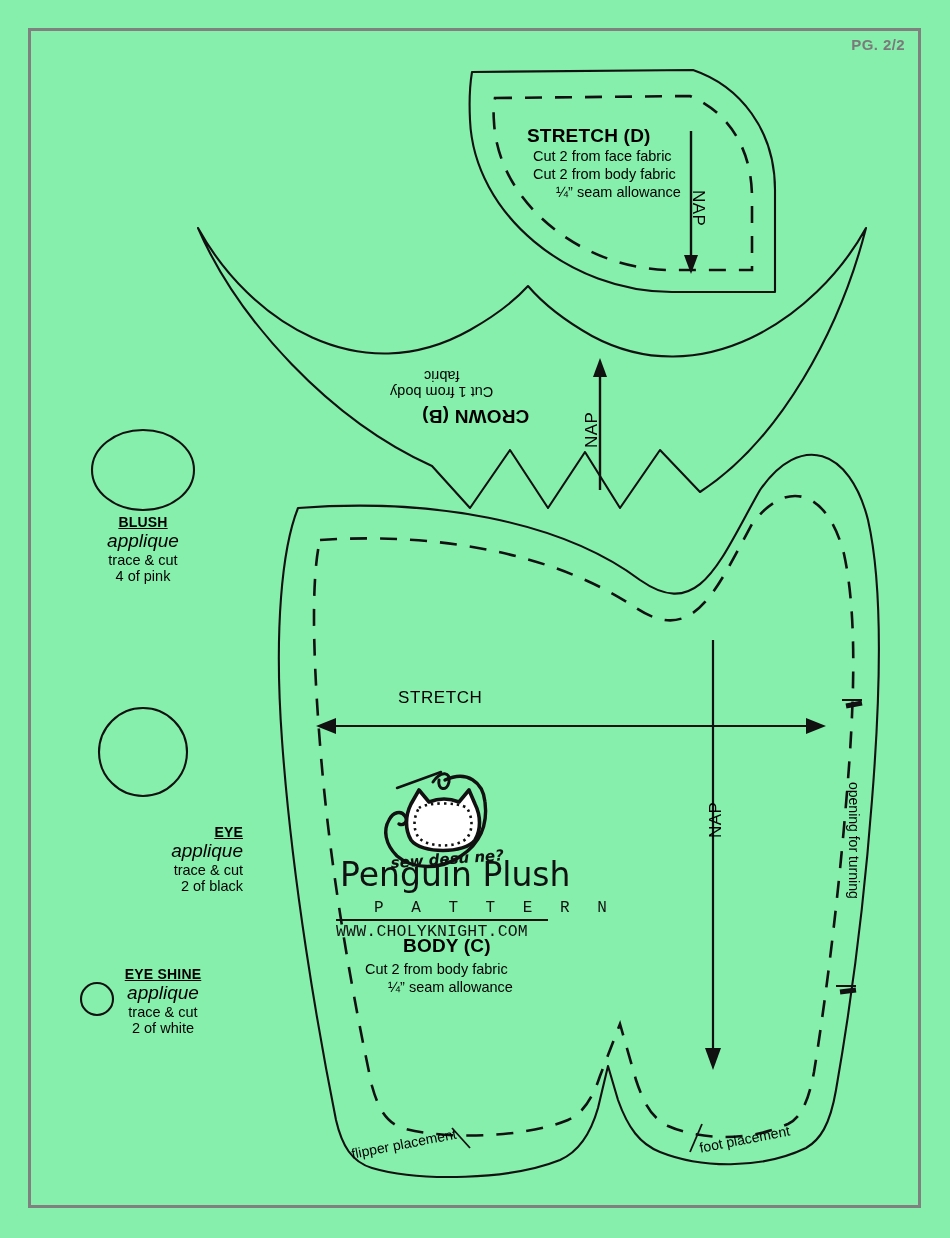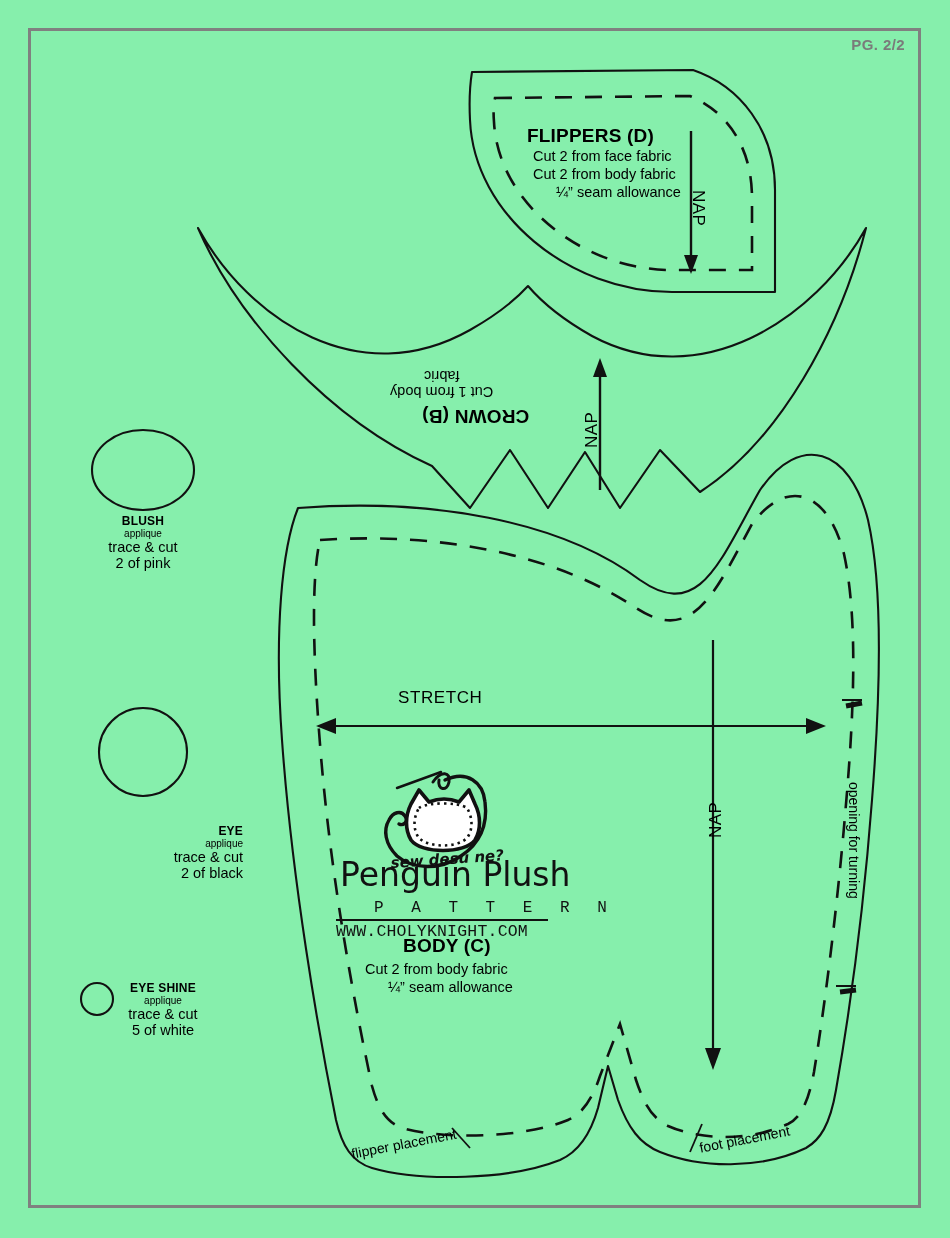--- a/index.html
+++ b/index.html
@@ -54,26 +54,28 @@
   .lbl-title {
     font-size: 19px;
     font-weight: bold;
     letter-spacing: 0.2px;
   }
   .lbl-sub {
     font-size: 14.5px;
     font-weight: normal;
   }
   .lbl-small-title {
-    font-size: 12px;
+    font-size: 14px;
     font-weight: bold;
     letter-spacing: 0.2px;
+    text-decoration: underline;
   }
   .lbl-ital {
-    font-size: 10px;
+    font-style: italic;
+    font-size: 19px;
   }
   .nap-word {
     position: absolute;
     font-size: 17px;
     letter-spacing: 0.5px;
     color: #000;
     white-space: nowrap;
   }
   .stretch-word {
     position: absolute;
@@ -243,21 +245,21 @@
 
       <path d="M 36,40 C 44,34 76,34 84,40
                C 90,50 90,62 84,70
                C 74,80 46,80 36,70
                C 30,62 30,50 36,40 Z" fill="none" stroke="#111" stroke-width="2.6" stroke-dasharray="2.4 4"></path>
 
       <text x="8" y="100" font-family="DejaVu Sans, sans-serif" font-size="15" font-style="italic" font-weight="bold" fill="#111" transform="rotate(-4 8 100)">sew desu ne?</text>
     </g>
   </svg>
 
-  <div class="lbl lbl-title" style="left:527px; top:125px;">FLIPPERS (D)</div>
+  <div class="lbl lbl-title" style="left:527px; top:125px;">STRETCH (D)</div>
   <div class="lbl lbl-sub" style="left:533px; top:148px;">Cut 2 from face fabric</div>
   <div class="lbl lbl-sub" style="left:533px; top:166px;">Cut 2 from body fabric</div>
   <div class="lbl lbl-sub" style="left:556px; top:184px;">¼” seam allowance</div>
   <div class="nap-word rot90cw" style="left:708px; top:190px;">NAP</div>
 
   <div class="lbl lbl-title rot180" style="left:422px; top:405px;">CROWN (B)</div>
   <div class="lbl lbl-sub rot180" style="left:390px; top:383px;">Cut 1 from body</div>
   <div class="lbl lbl-sub rot180" style="left:424px; top:367px;">fabric</div>
   <div class="nap-word rot90ccw" style="left:582px; top:448px;">NAP</div>
 
@@ -273,30 +275,30 @@
 
   <div class="logo-title" style="left:340px; top:855px;">Penguin Plush</div>
   <div class="logo-pattern" style="left:374px; top:899px;">P A T T E R N</div>
   <div class="logo-rule" style="left:336px; top:919px; width:212px;"></div>
   <div class="logo-url" style="left:336px; top:922px;">WWW.CHOLYKNIGHT.COM</div>
 
   <div style="position:absolute; left:43px; top:514px; width:200px; text-align:center;">
     <div class="lbl-small-title">BLUSH</div>
     <div class="lbl-ital">applique</div>
     <div class="lbl-sub">trace &amp; cut</div>
-    <div class="lbl-sub">2 of pink</div>
+    <div class="lbl-sub">4 of pink</div>
   </div>
 
   <div style="position:absolute; left:43px; top:824px; width:200px; text-align:right;">
     <div class="lbl-small-title">EYE</div>
     <div class="lbl-ital">applique</div>
     <div class="lbl-sub">trace &amp; cut</div>
     <div class="lbl-sub">2 of black</div>
   </div>
 
-  <div style="position:absolute; left:63px; top:966px; width:200px; text-align:center;margin-top:15px;">
+  <div style="position:absolute; left:63px; top:966px; width:200px; text-align:center;">
     <div class="lbl-small-title">EYE SHINE</div>
     <div class="lbl-ital">applique</div>
     <div class="lbl-sub">trace &amp; cut</div>
-    <div class="lbl-sub">5 of white</div>
+    <div class="lbl-sub">2 of white</div>
   </div>
 
 </div>
 
 </body></html>

